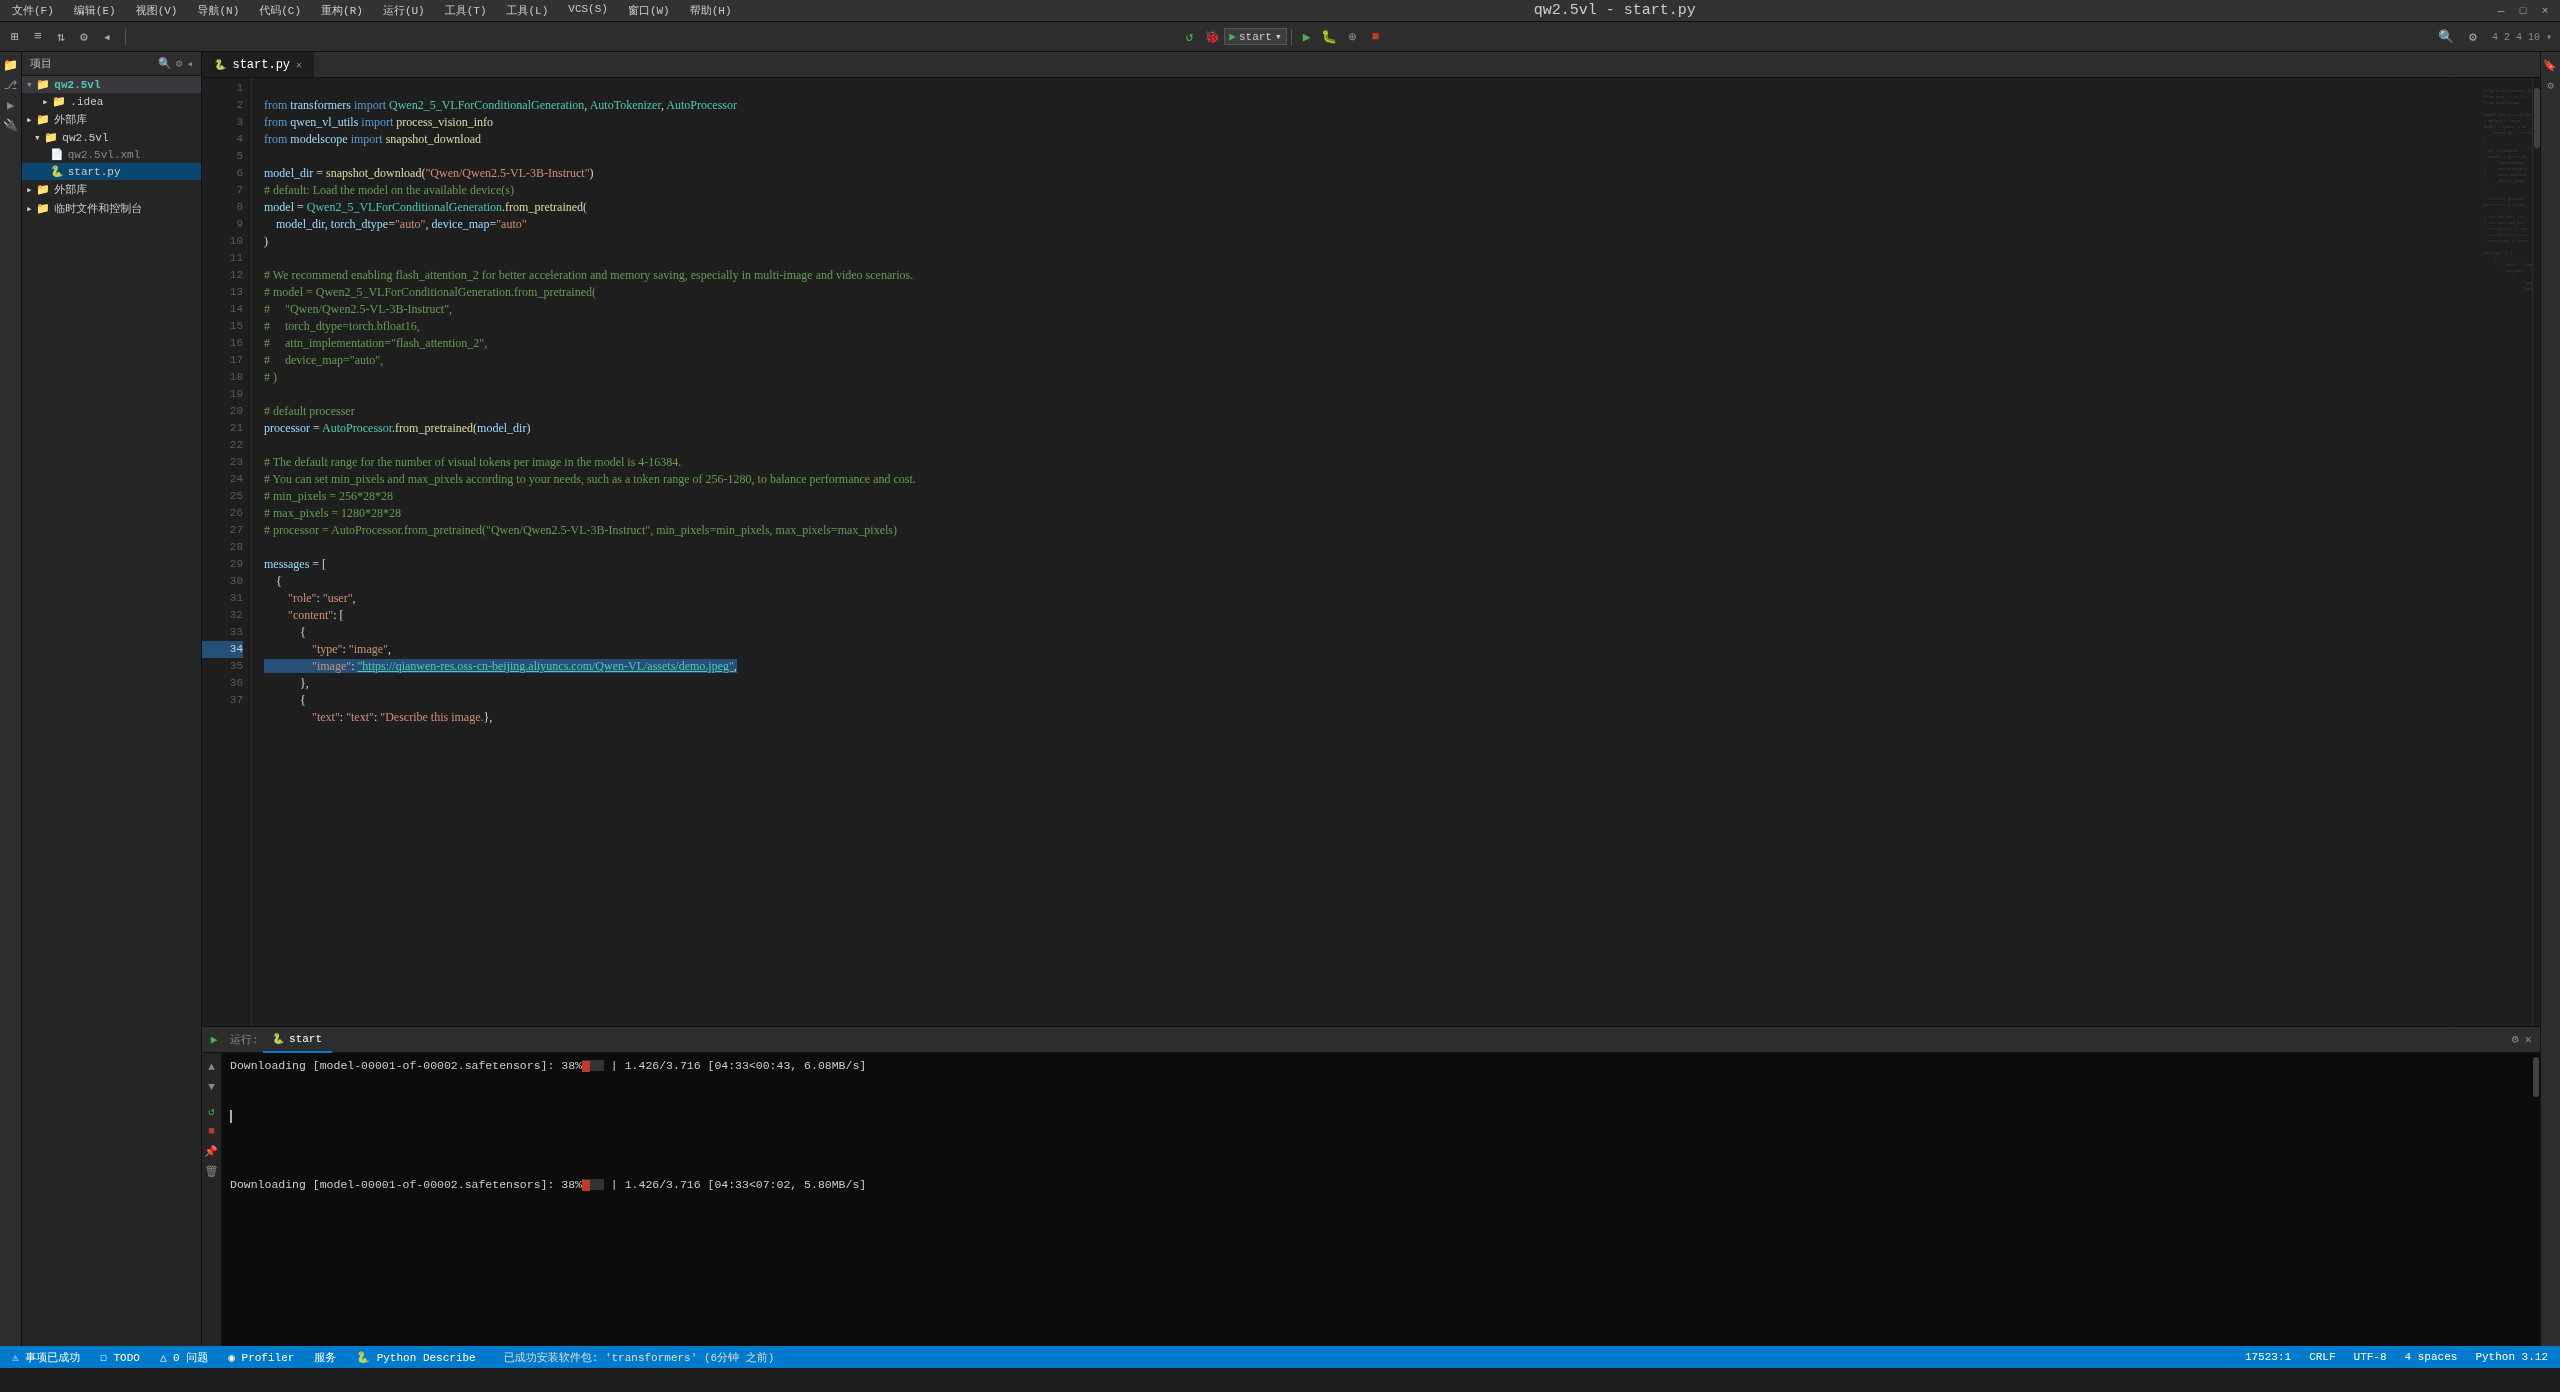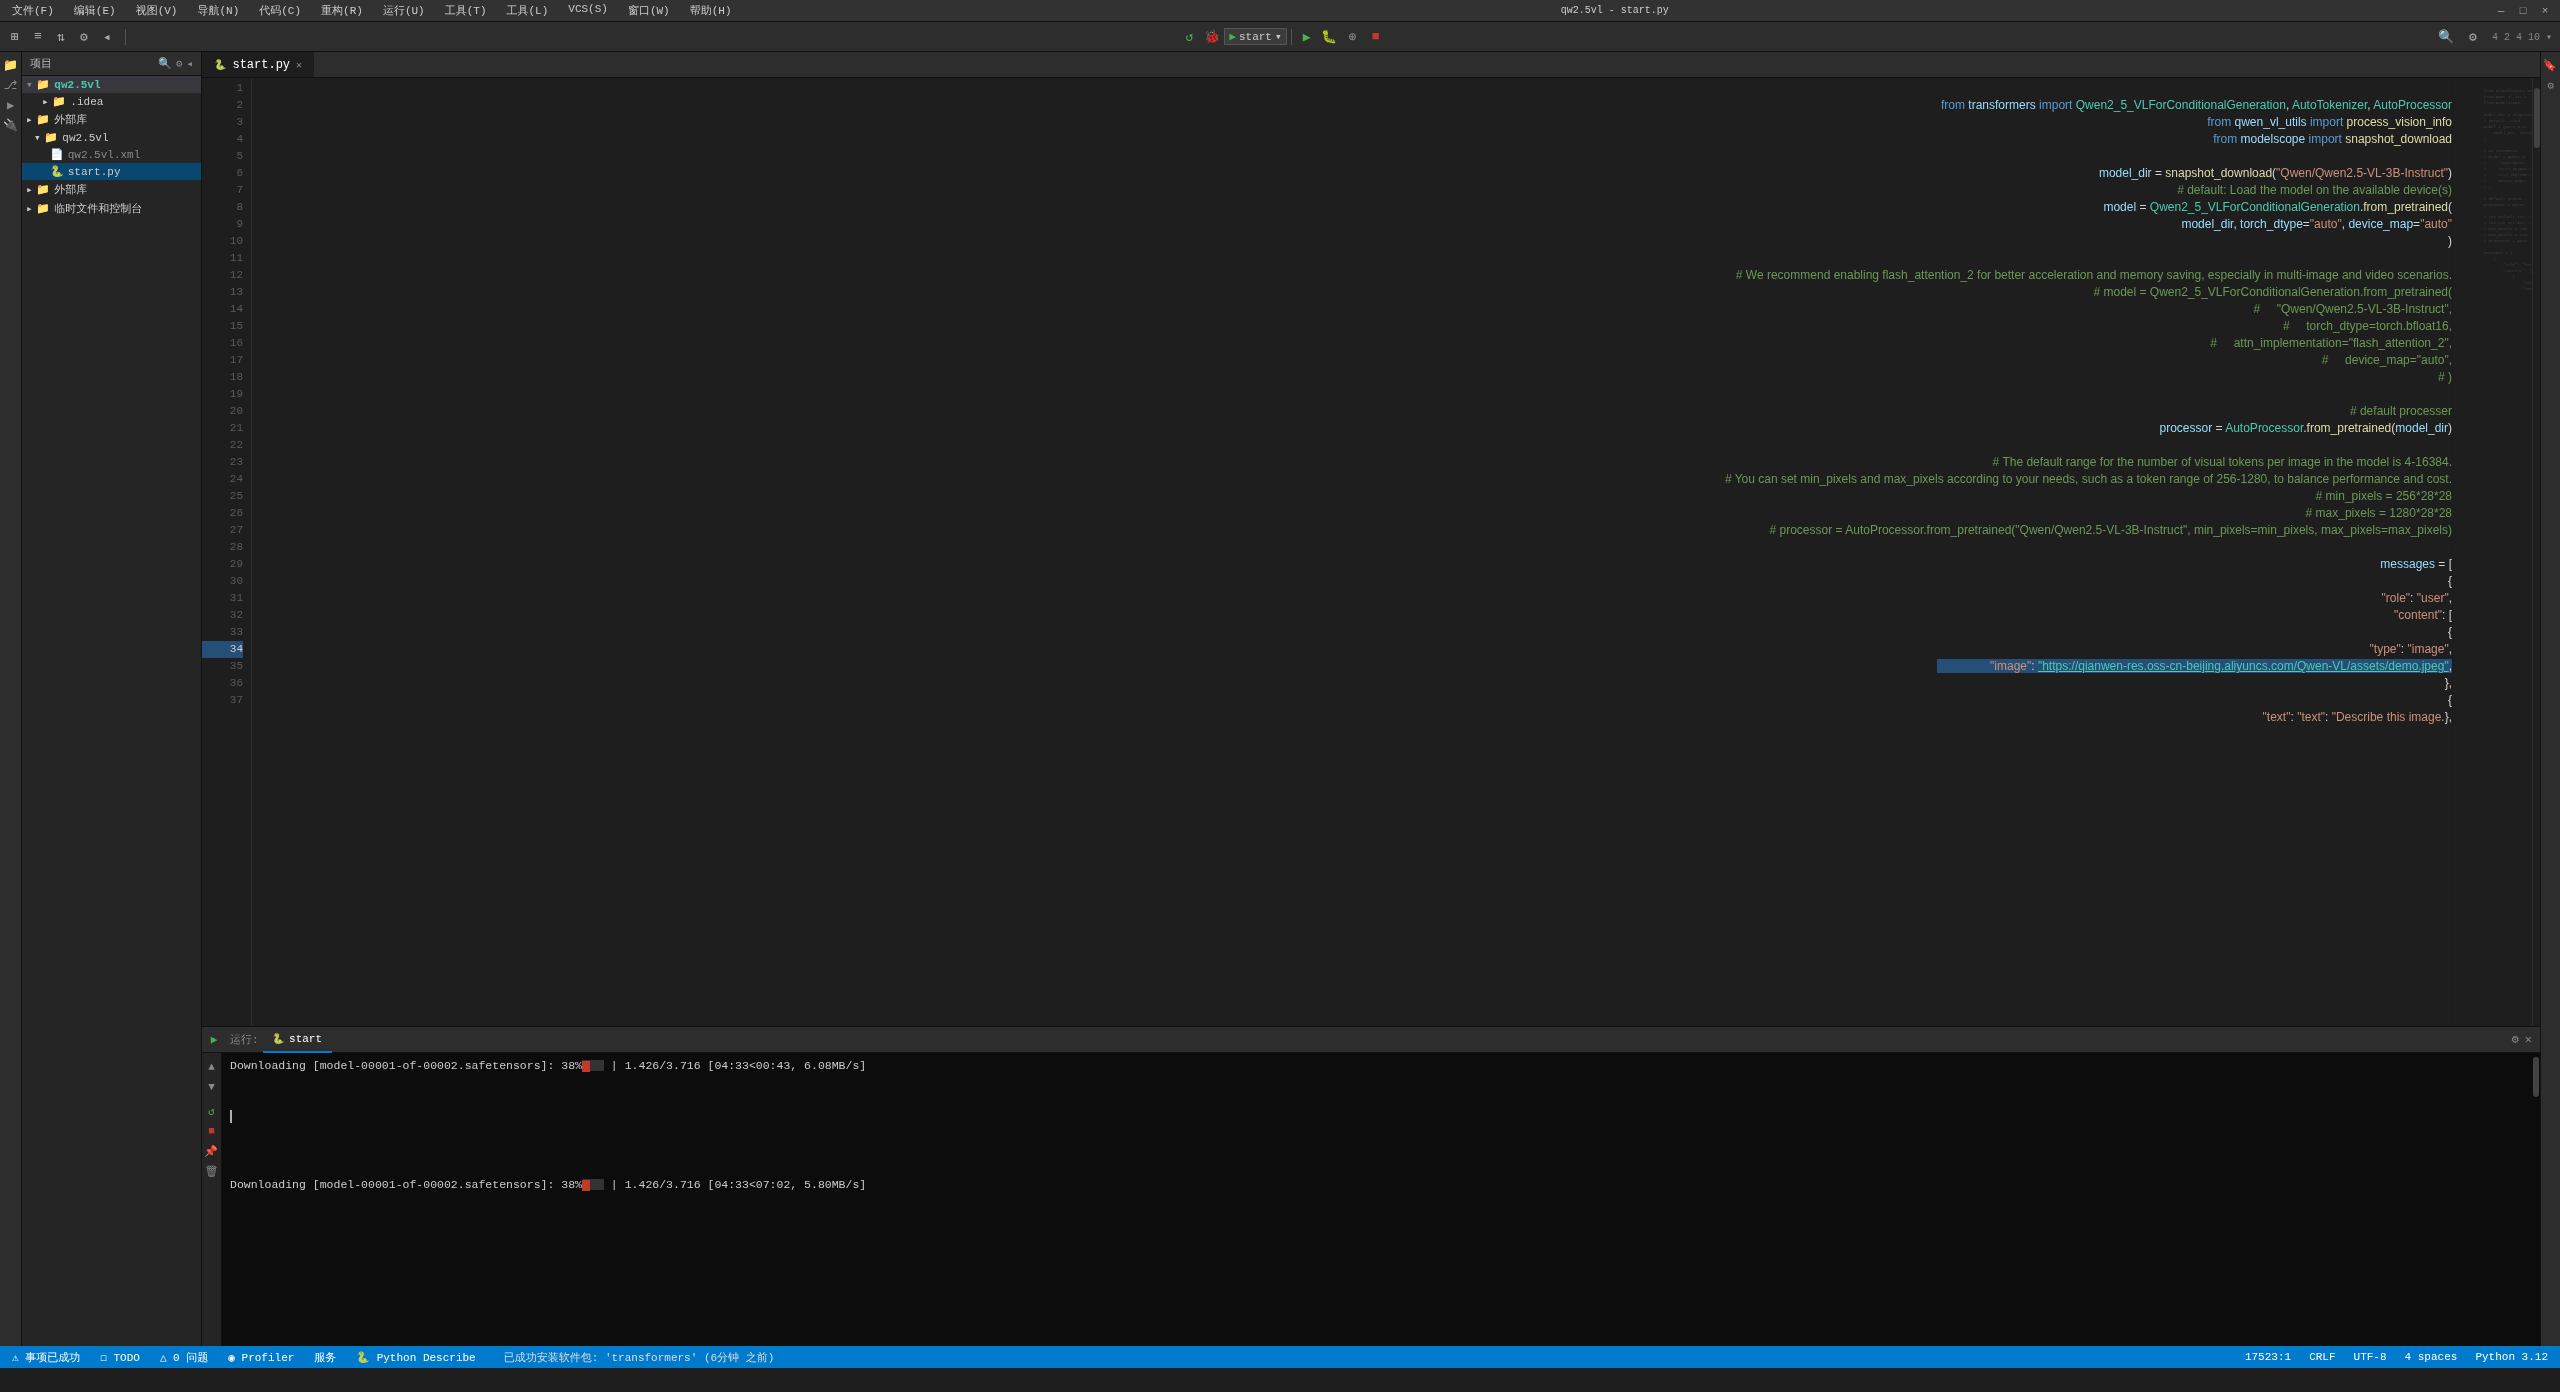--- a/index.html
+++ b/index.html
@@ -23,21 +23,21 @@
       padding: 0 8px;
       border-bottom: 1px solid #111;
     }
     .title-bar-left {
       display: flex;
       gap: 12px;
       font-size: 11px;
       color: #ccc;
     }
     .title-bar-center {
-      font-size: 10px;
+      font-size: 15px;
       color: #ccc;
     }
     .title-bar-right {
       display: flex;
       gap: 8px;
     }
     .title-bar-btn {
       width: 14px; height: 14px;
       display: flex; align-items: center; justify-content: center;
       color: #aaa; font-size: 11px; cursor: pointer;
@@ -182,22 +182,21 @@
       border-right: 1px solid #2d2d2d;
       min-width: 50px;
     }
     .code-content {
       flex: 1;
       padding: 2px 0 2px 12px;
       line-height: 17px;
       font-size: 12px;
       overflow-y: auto;
       white-space: pre;
-      font-family: Liberation Sans, sans-serif;
-      text-align: right;
+      font-family: Liberation Serif, serif;
     }
     .line-num {
       line-height: 17px;
       color: #5a5a5a;
       font-size: 11px;
     }
 
     
     .kw { color: #569cd6; }
     .fn { color: #dcdcaa; }

